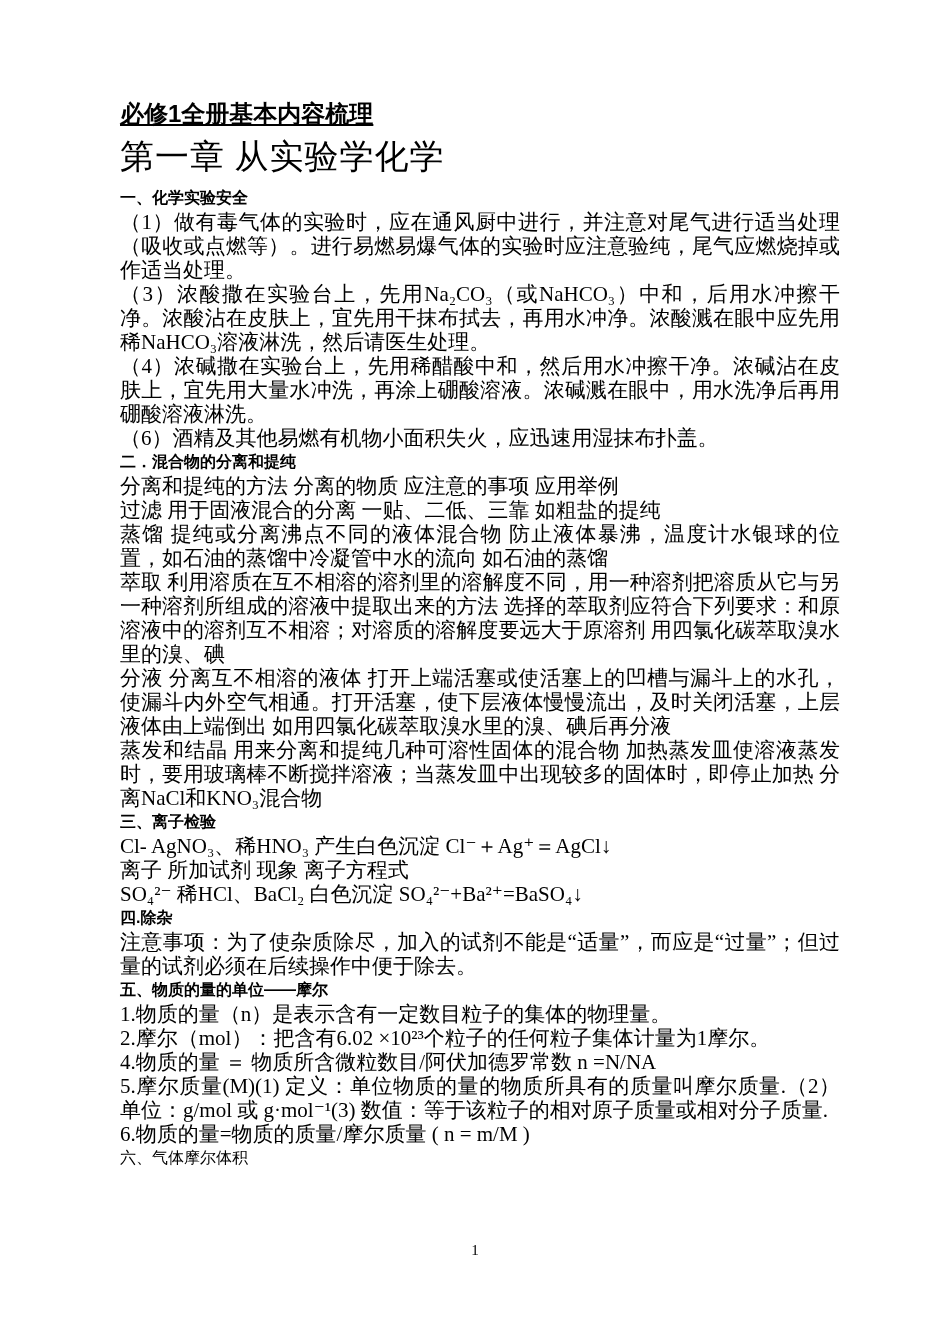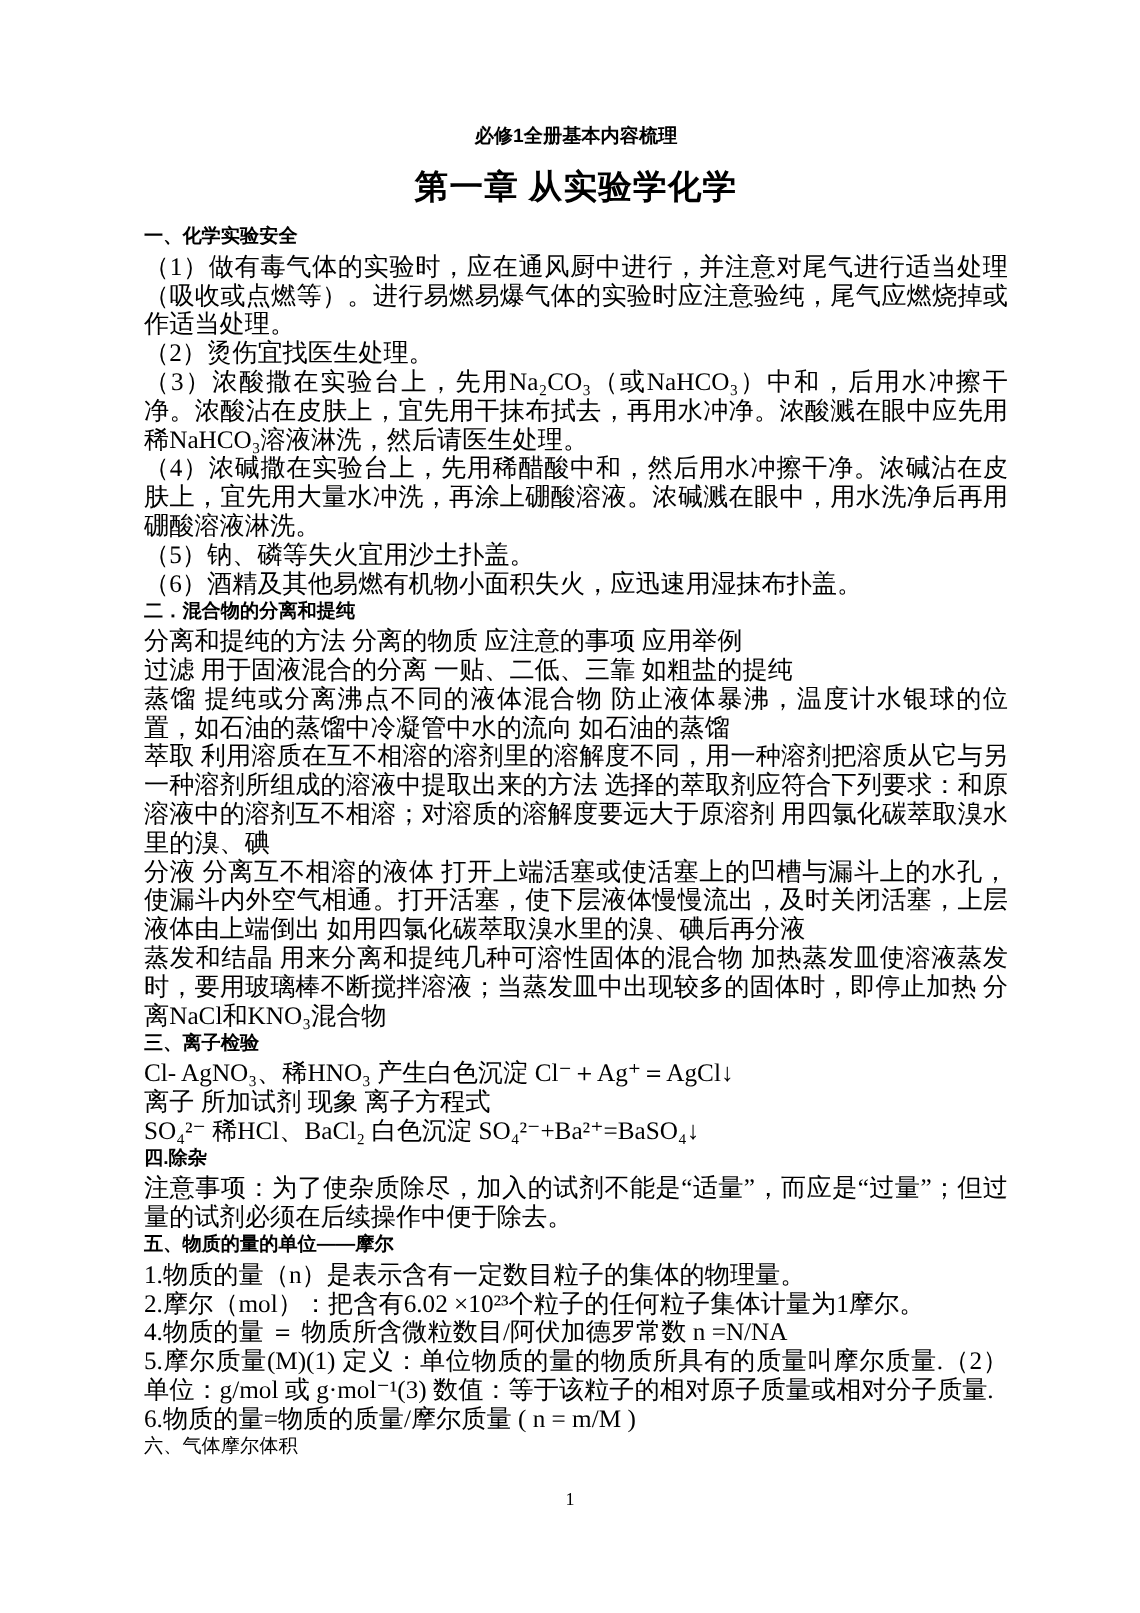--- a/index.html
+++ b/index.html
@@ -17,33 +17,33 @@
     position: relative;
     width: 950px;
     height: 1344px;
     box-sizing: border-box;
     padding: 100px 110px 0 120px;
     background: #ffffff;
     overflow: hidden;
   }
   .doc-title {
     margin: 0 0 6px 0;
-    text-align: center;
+    text-align: left;
     font-family: "Liberation Sans", "DejaVu Sans", sans-serif;
     font-weight: bold;
-    font-size: 16px;
+    font-size: 24px;
     line-height: 28px;
+    text-decoration: underline;
   }
   .chapter {
     margin: 2px 0 6px 0;
-    font-weight: bold;
-    font-size: 28px;
+    font-weight: normal;
+    font-size: 34px;
     line-height: 46px;
     letter-spacing: 1px;
-    text-align: center;
   }
   .sec-heading {
     margin: 0;
     font-family: "Liberation Sans", "DejaVu Sans", sans-serif;
     font-weight: bold;
     font-size: 16px;
     line-height: 24px;
   }
   .sec-heading.plain {
     font-family: "Liberation Serif", "DejaVu Serif", serif;
@@ -69,24 +69,22 @@
 <body>
 
 <div class="page">
 
   <h1 class="doc-title">必修1全册基本内容梳理</h1>
 
   <h2 class="chapter">第一章 从实验学化学</h2>
 
   <h3 class="sec-heading">一、化学实验安全</h3>
   <p class="para">（1）做有毒气体的实验时，应在通风厨中进行，并注意对尾气进行适当处理（吸收或点燃等）。进行易燃易爆气体的实验时应注意验纯，尾气应燃烧掉或作适当处理。</p>
-  <p class="para">（2）烫伤宜找医生处理。</p>
   <p class="para">（3）浓酸撒在实验台上，先用Na₂CO₃（或NaHCO₃）中和，后用水冲擦干净。浓酸沾在皮肤上，宜先用干抹布拭去，再用水冲净。浓酸溅在眼中应先用稀NaHCO₃溶液淋洗，然后请医生处理。</p>
   <p class="para">（4）浓碱撒在实验台上，先用稀醋酸中和，然后用水冲擦干净。浓碱沾在皮肤上，宜先用大量水冲洗，再涂上硼酸溶液。浓碱溅在眼中，用水洗净后再用硼酸溶液淋洗。</p>
-  <p class="para">（5）钠、磷等失火宜用沙土扑盖。</p>
   <p class="para">（6）酒精及其他易燃有机物小面积失火，应迅速用湿抹布扑盖。</p>
 
   <h3 class="sec-heading">二．混合物的分离和提纯</h3>
   <p class="para">分离和提纯的方法 分离的物质 应注意的事项 应用举例</p>
   <p class="para">过滤 用于固液混合的分离 一贴、二低、三靠 如粗盐的提纯</p>
   <p class="para">蒸馏 提纯或分离沸点不同的液体混合物 防止液体暴沸，温度计水银球的位置，如石油的蒸馏中冷凝管中水的流向 如石油的蒸馏</p>
   <p class="para">萃取 利用溶质在互不相溶的溶剂里的溶解度不同，用一种溶剂把溶质从它与另一种溶剂所组成的溶液中提取出来的方法 选择的萃取剂应符合下列要求：和原溶液中的溶剂互不相溶；对溶质的溶解度要远大于原溶剂 用四氯化碳萃取溴水里的溴、碘</p>
   <p class="para">分液 分离互不相溶的液体 打开上端活塞或使活塞上的凹槽与漏斗上的水孔，使漏斗内外空气相通。打开活塞，使下层液体慢慢流出，及时关闭活塞，上层液体由上端倒出 如用四氯化碳萃取溴水里的溴、碘后再分液</p>
   <p class="para">蒸发和结晶 用来分离和提纯几种可溶性固体的混合物 加热蒸发皿使溶液蒸发时，要用玻璃棒不断搅拌溶液；当蒸发皿中出现较多的固体时，即停止加热 分离NaCl和KNO₃混合物</p>
 

